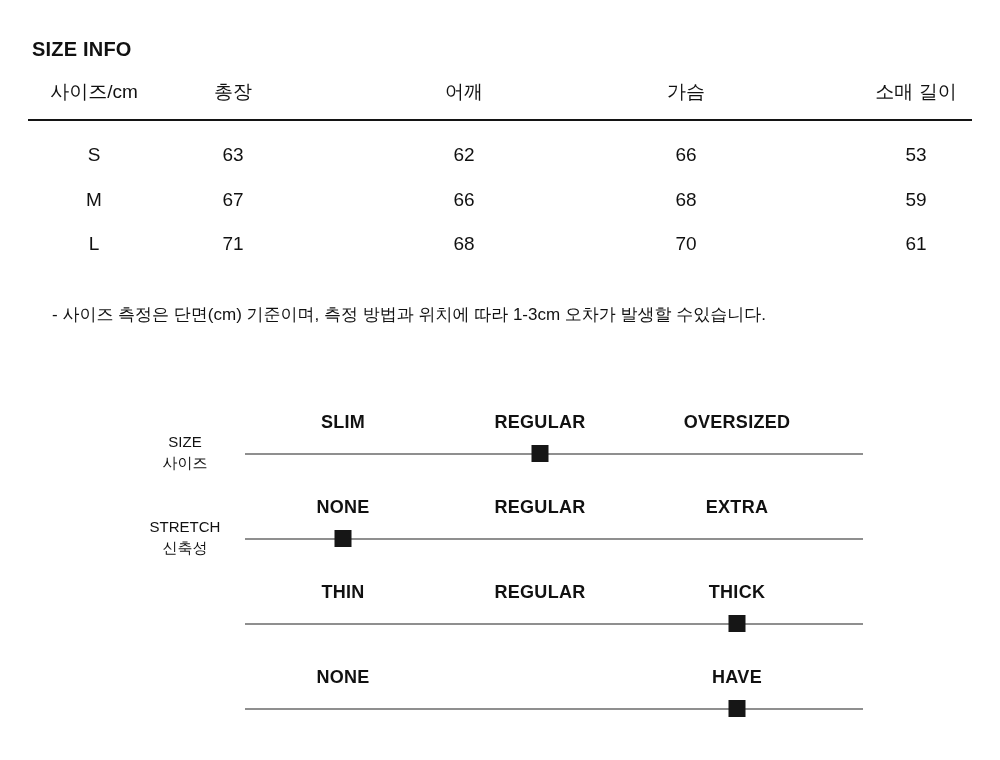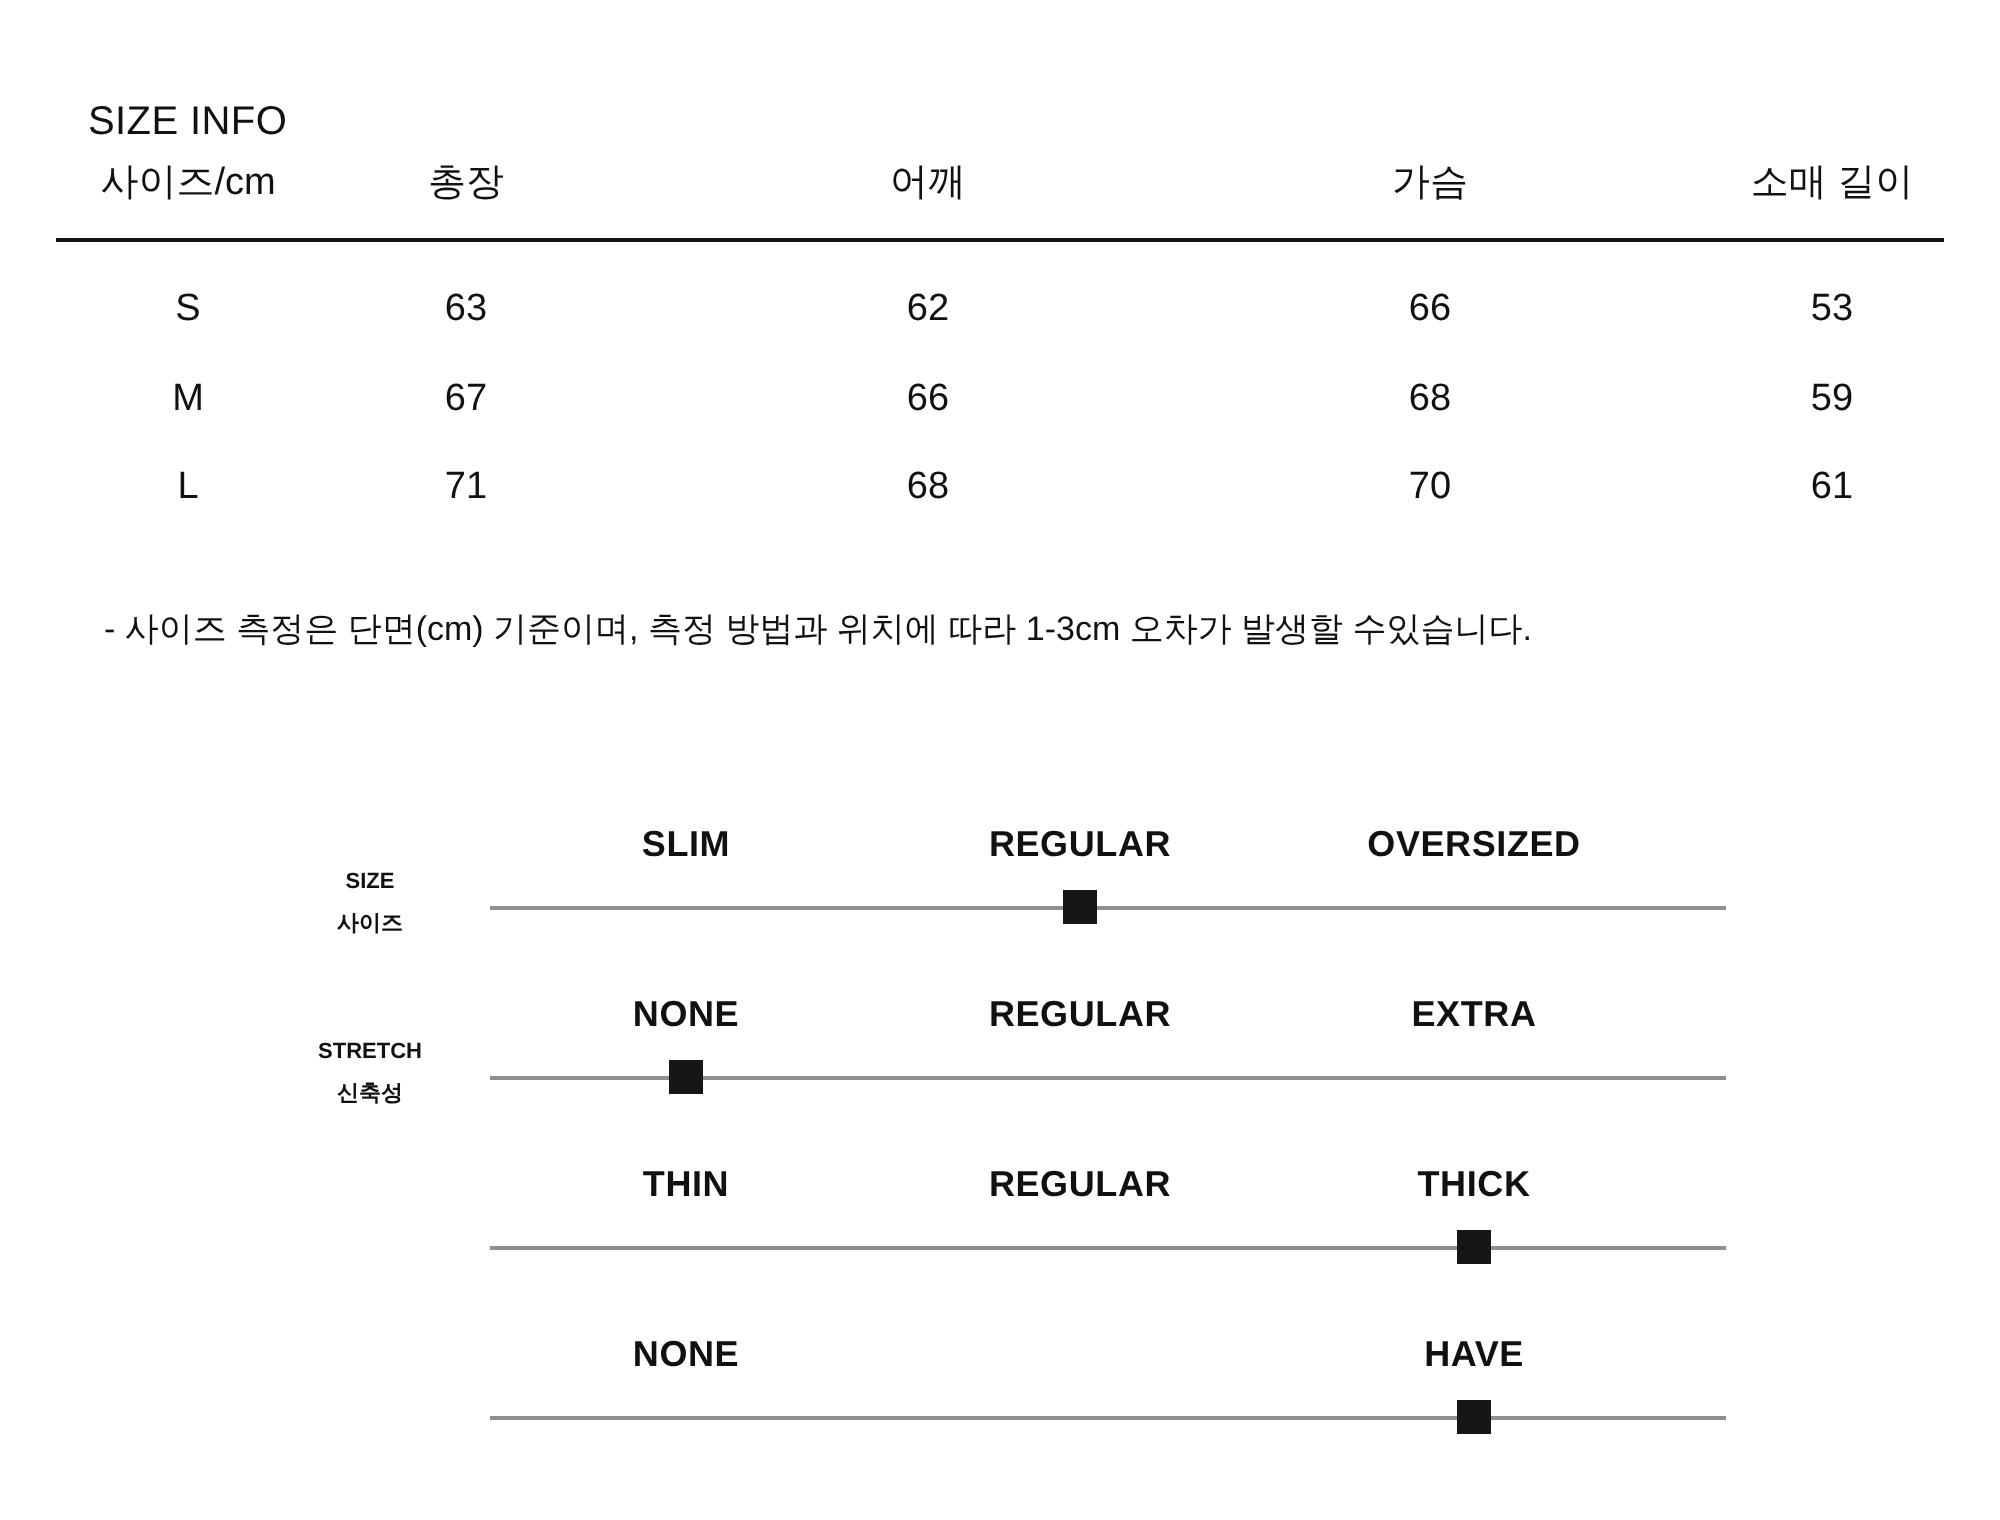--- a/index.html
+++ b/index.html
@@ -8,38 +8,38 @@
     background: #ffffff;
     color: #111111;
     font-family: "Liberation Sans", "DejaVu Sans", sans-serif;
     position: relative;
     overflow: hidden;
   }
 
   
   .page-title {
     position: absolute; left: 28px; top: 34px;
-    font-size: 20px; font-weight: 400; letter-spacing: 0.2px;
-    margin: 16px;
+    font-size: 20px; font-weight: 700; letter-spacing: 0.2px;
+    margin: 4px;
   }
 
   
   .trow { position: absolute; left: 0; width: 792px; height: 28px; }
   .trow .cell {
     position: absolute; transform: translateX(-50%);
     line-height: 28px; font-size: 19px; white-space: nowrap;
   }
   .row-header { top: 78px; }
   .row-s { top: 141px; }
   .row-m { top: 186px; }
   .row-l { top: 230px; }
   .c0 { left: 94px; }
   .c1 { left: 233px; }
   .c2 { left: 464px; }
-  .c3 { left: 686px; margin-left: 29px; }
+  .c3 { left: 686px; }
   .c4 { left: 916px; }
   .table-divider {
     position: absolute; left: 28px; top: 119px;
     width: 944px; height: 2px; background: #141414;
   }
 
   
   .notes { position: absolute; left: 40px; top: 291px; }
   .notes p {
     margin: 12px; font-size: 17px; line-height: 23px; white-space: nowrap;
@@ -47,21 +47,21 @@
 
   
   .attr-row { position: absolute; left: 0; width: 1000px; height: 85px; }
   .attr-size      { top: 390px; }
   .attr-stretch   { top: 475px; }
   .attr-thickness { top: 560px; }
   .attr-lining    { top: 645px; }
 
   .attr-name {
     position: absolute; left: 125px; top: 41px; width: 120px;
-    text-align: center; font-size: 11px; font-weight: 700; line-height: 21px;
+    text-align: center; font-size: 15px; font-weight: 400; line-height: 21px;
     white-space: nowrap;
   }
   .opt {
     position: absolute; top: 22px; transform: translateX(-50%);
     font-size: 18px; font-weight: 700; letter-spacing: 0.3px; white-space: nowrap;
   }
   .scale-line {
     position: absolute; left: 245px; top: 63px;
     width: 618px; height: 2px; background: #8f8f8f;
   }

